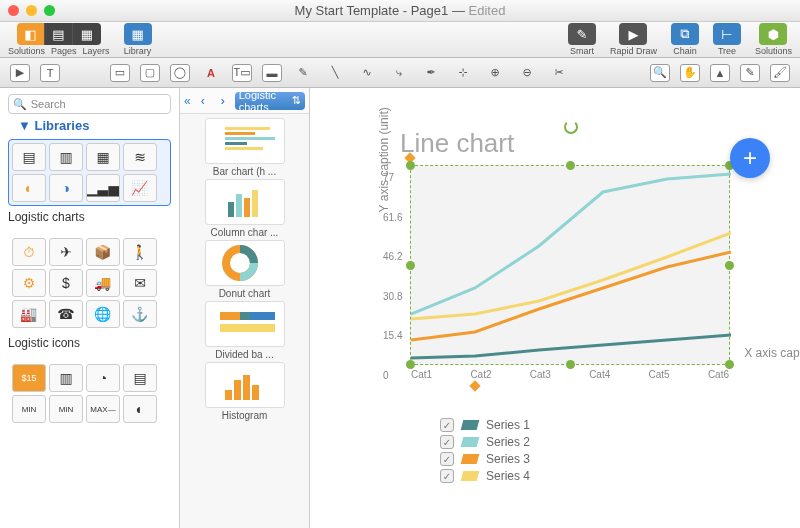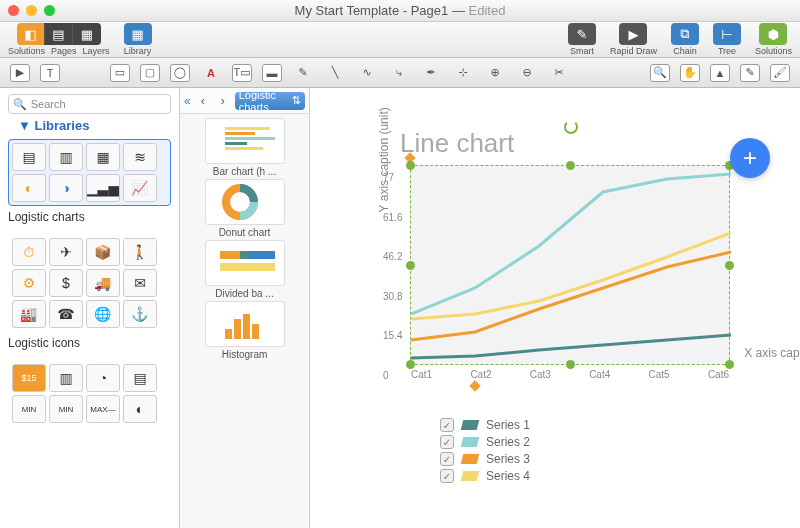--- a/index.html
+++ b/index.html
@@ -221,20 +221,31 @@
               <rect x="15" y="16" width="50" height="3" fill="#8fd3d3"></rect>
               <rect x="15" y="21" width="22" height="3" fill="#4a8a8a"></rect>
               <rect x="15" y="26" width="38" height="3" fill="#f5d76e"></rect>
             </svg>
           </div>
           <div class="plabel">Bar chart (h ...</div>
         </div>
       <div class="pitem">
           <div class="pthumb">
             <svg width="70" height="40">
+              <rect x="18" y="20" width="6" height="15" fill="#4a8a8a"></rect>
+              <rect x="26" y="12" width="6" height="23" fill="#8fd3d3"></rect>
+              <rect x="34" y="16" width="6" height="19" fill="#f29b2e"></rect>
+              <rect x="42" y="8" width="6" height="27" fill="#f5d76e"></rect>
+            </svg>
+          </div>
+          <div class="plabel">Column char ...</div>
+        </div>
+      <div class="pitem">
+          <div class="pthumb">
+            <svg width="70" height="40">
               <circle cx="30" cy="20" r="14" fill="none" stroke="#f29b2e" stroke-width="8"></circle>
               <path d="M30 6 A14 14 0 0 1 44 20" fill="none" stroke="#4a8a8a" stroke-width="8"></path>
               <path d="M44 20 A14 14 0 0 1 30 34" fill="none" stroke="#8fd3d3" stroke-width="8"></path>
             </svg>
           </div>
           <div class="plabel">Donut chart</div>
         </div>
       <div class="pitem">
           <div class="pthumb">
             <svg width="70" height="40">

